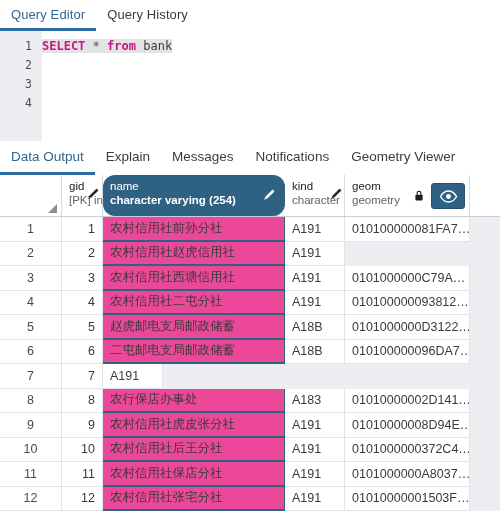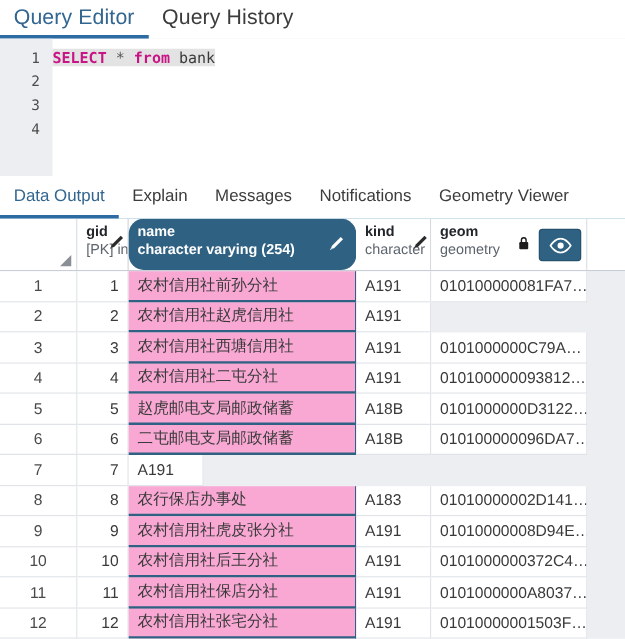--- a/index.html
+++ b/index.html
@@ -20,21 +20,21 @@
     position: absolute; left: 0; top: 0;
     width: 500px; height: 31px;
     background: #fff;
     border-bottom: 1px solid #dfe3e8;
     display: flex;
     align-items: stretch;
   }
   .top-tab {
     display: flex; align-items: center;
     padding: 0 11px;
-    font-size: 17px;
+    font-size: 13px;
     color: #3c3c3c;
     cursor: pointer;
     border-bottom: 3px solid transparent;
     box-sizing: border-box;
     letter-spacing: .1px;
   }
   .top-tab.active {
     color: #326690;
     border-bottom: 3px solid #2d6ca2;
   }
@@ -118,21 +118,21 @@
     padding: 4px 6px 0 7px;
     overflow: hidden;
   }
   .hc.sel {
     background: #2f6183;
     border-right: 1px solid #2f6183;
     border-radius: 12px;
   }
   .hc .cn {
     font-size: 11.5px;
-    font-weight: bold;
+    font-weight: normal;
     color: #22262b;
     line-height: 14px;
     white-space: nowrap;
   }
   .hc .ct {
     font-size: 11.5px;
     color: #5d646d;
     line-height: 15px;
     white-space: nowrap;
   }
@@ -177,21 +177,21 @@
     font-size: 12.5px;
     color: #3a3a3a;
     display: flex; align-items: center;
     padding: 0 7px;
     white-space: nowrap;
     overflow: hidden;
   }
   .cell.rownum { justify-content: center; color: #4a4a4a; }
   .cell.num    { justify-content: flex-end; }
   .cell.selcol {
-    background: #f9a8d4;
+    background: #ec4899;
     border-bottom: 2px solid #2f6183;
     border-right: 1px solid #2f6183;
   }
   .cell.tail {
     background: #eceef2;
     border-right: none;
     border-bottom: none;
   }
 
   

